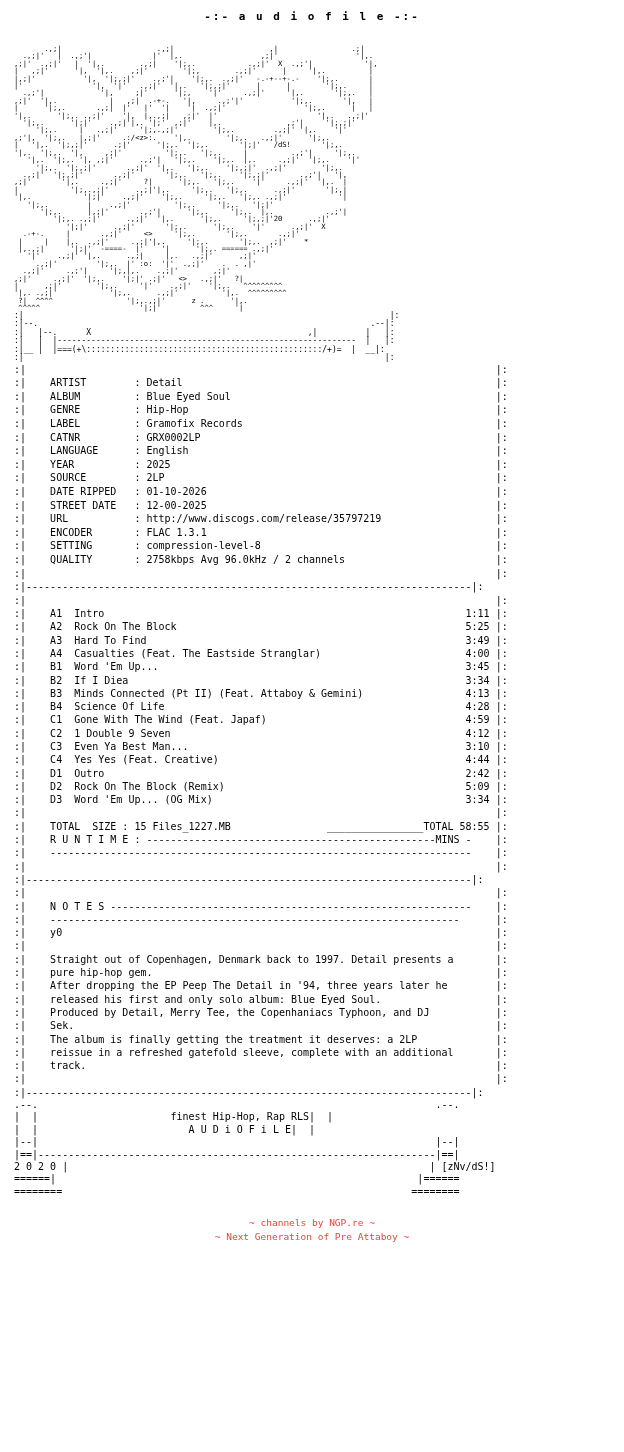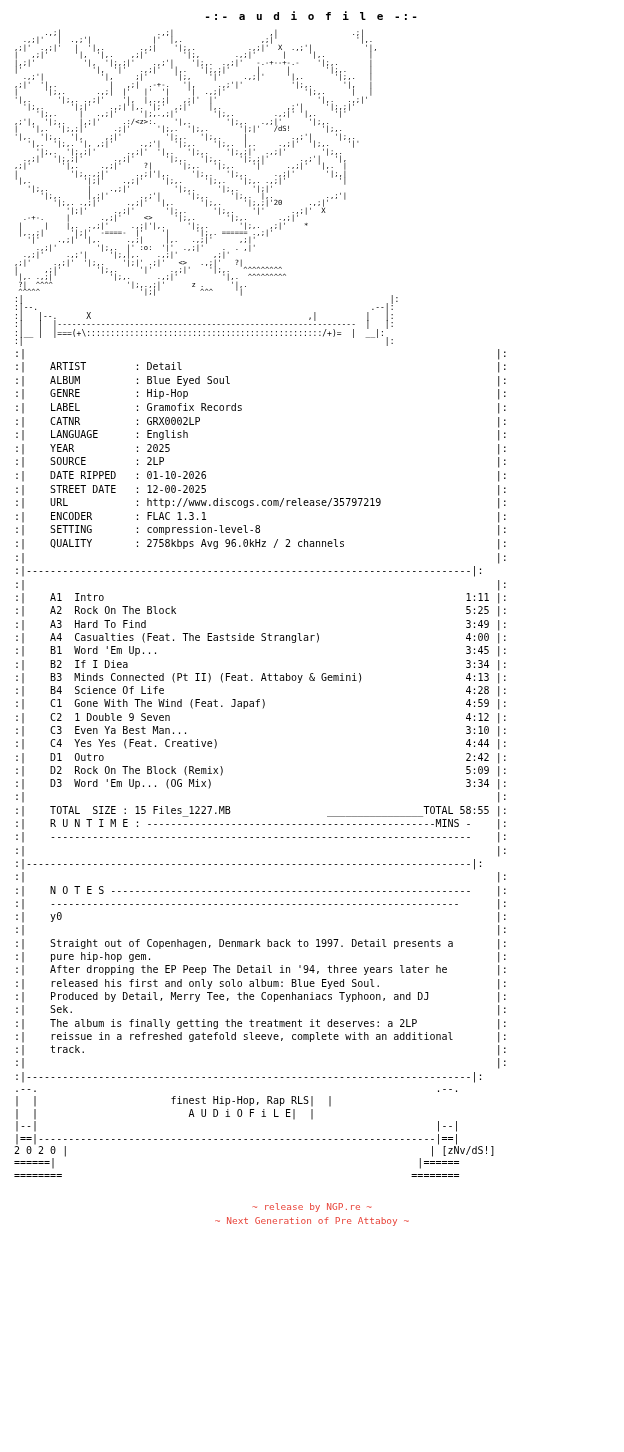--- a/index.html
+++ b/index.html
@@ -21,21 +21,21 @@
     margin: 0;
     font-family: "DejaVu Sans Mono", "Liberation Mono", monospace;
     white-space: pre;
     color: #000000;
   }
   .title-bar {
     text-align: center;
     font-size: 11px;
     letter-spacing: 2px;
     font-weight: bold;
-    margin: 4px 0 6px 0;
+    margin: 4px 0 22px 0;
   }
   .art {
     font-size: 7.2px;
     line-height: 7.4px;
     letter-spacing: 0px;
     text-align: left;
     padding-left: 6px;
   }
   .divider {
     font-size: 8px;
@@ -183,17 +183,17 @@
   <pre class="footer-block">.--.                                                                  .--.
 |  |                      finest Hip-Hop, Rap RLS|  |
 |  |                         A U D i O F i L E|  |
 |--|                                                                  |--|
 |==|------------------------------------------------------------------|==|
 2 0 2 0 |                                                            | [zNv/dS!]
 ======|                                                            |======
 ========                                                          ========</pre>
 
   <div class="powered">
-    <div>~ release by NGP.re ~</div>
+    <div>~ channels by NGP.re ~</div>
     <div>~ Next Generation of Pre Attaboy ~</div>
   </div>
 
 </div>
 
 </body></html>

